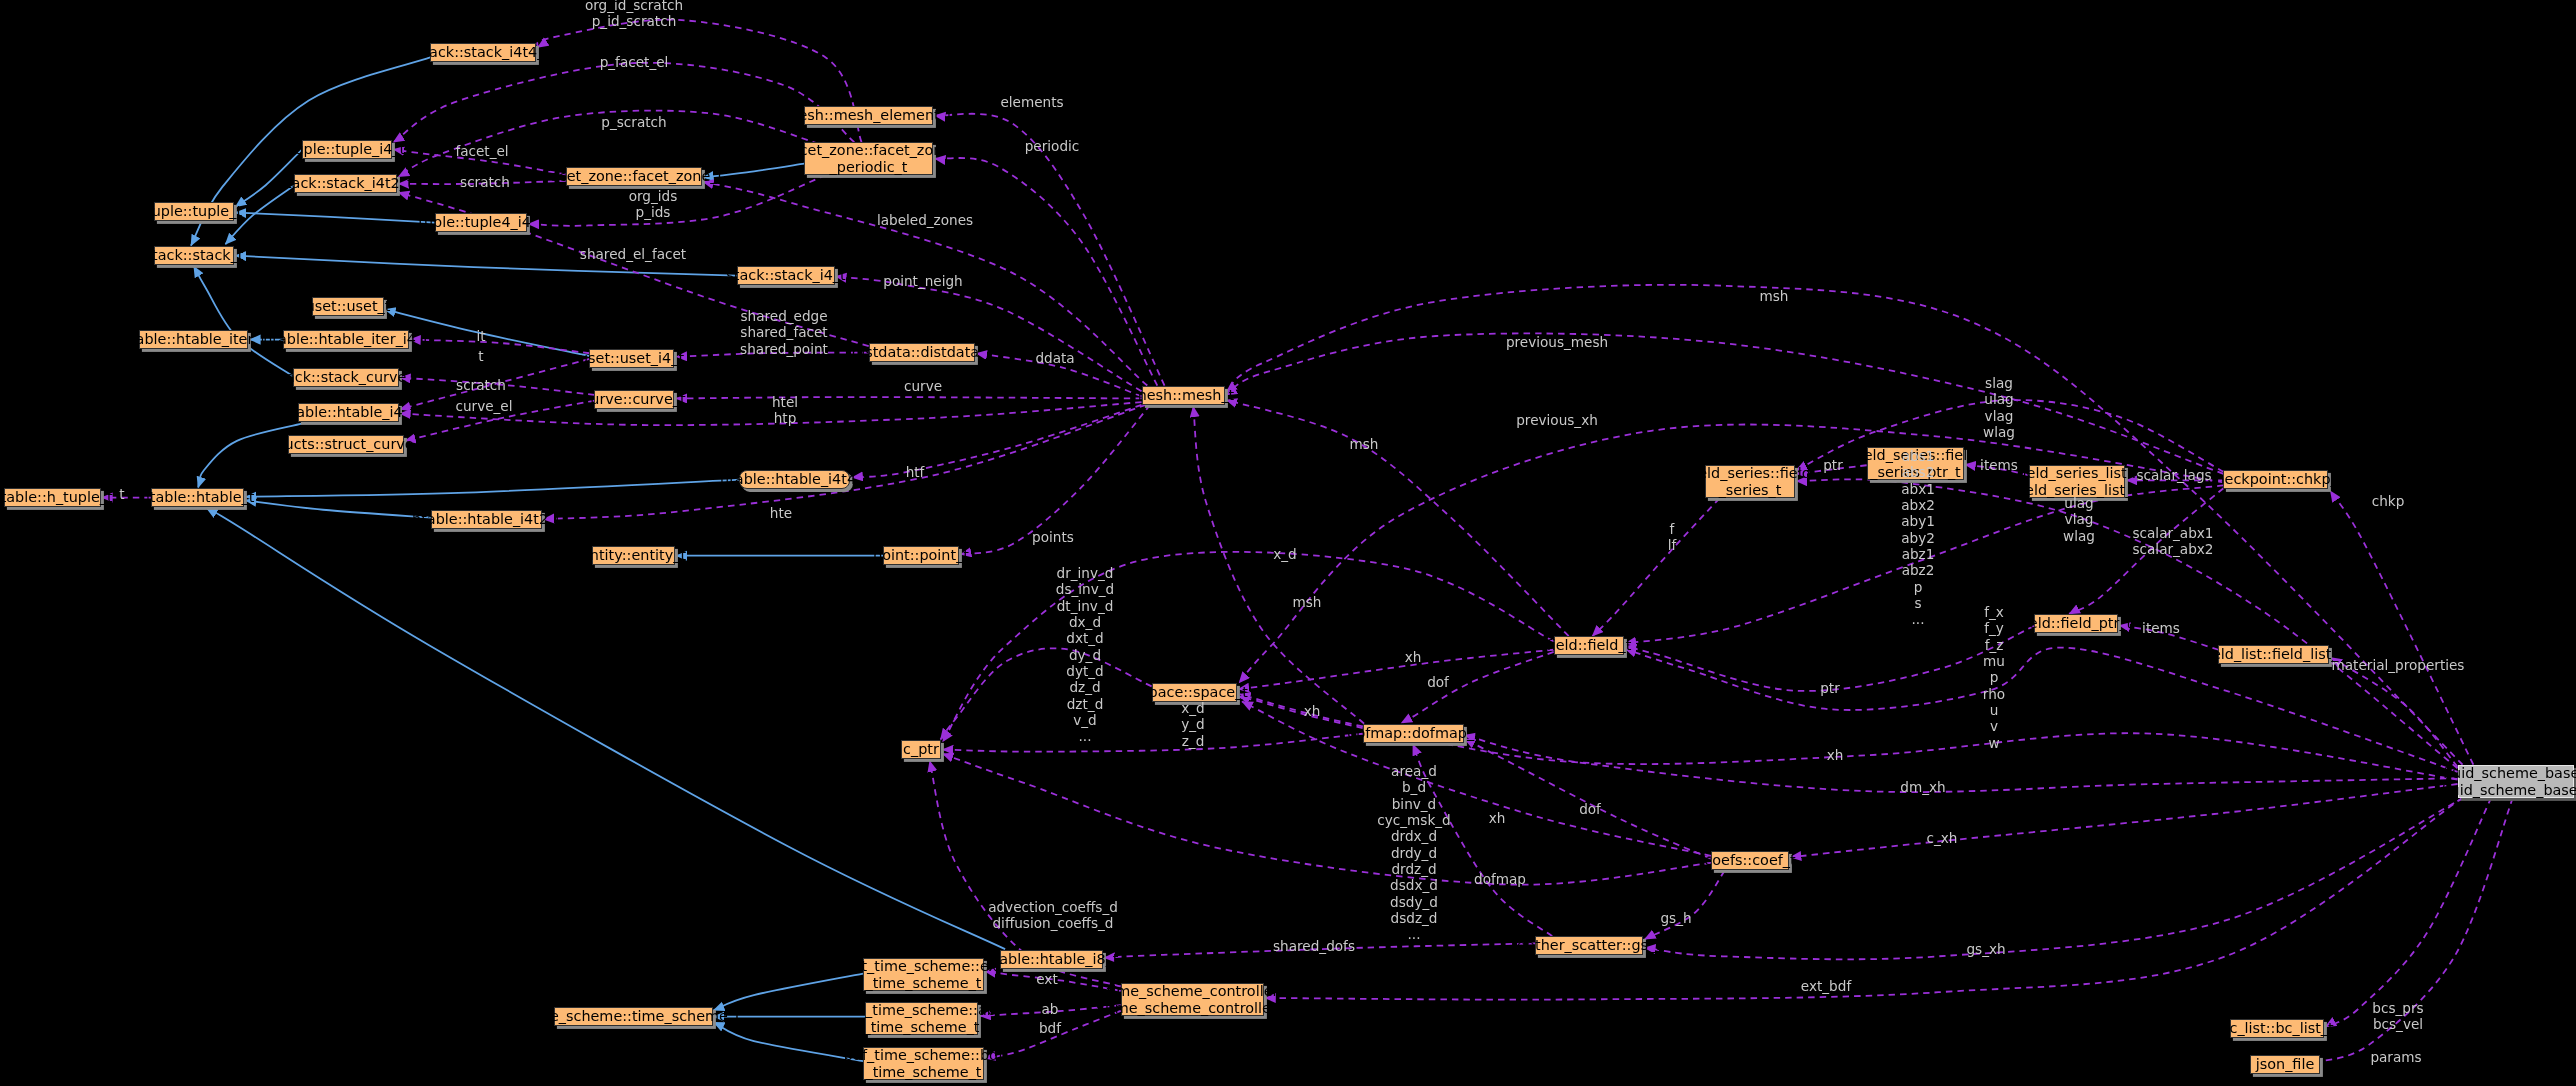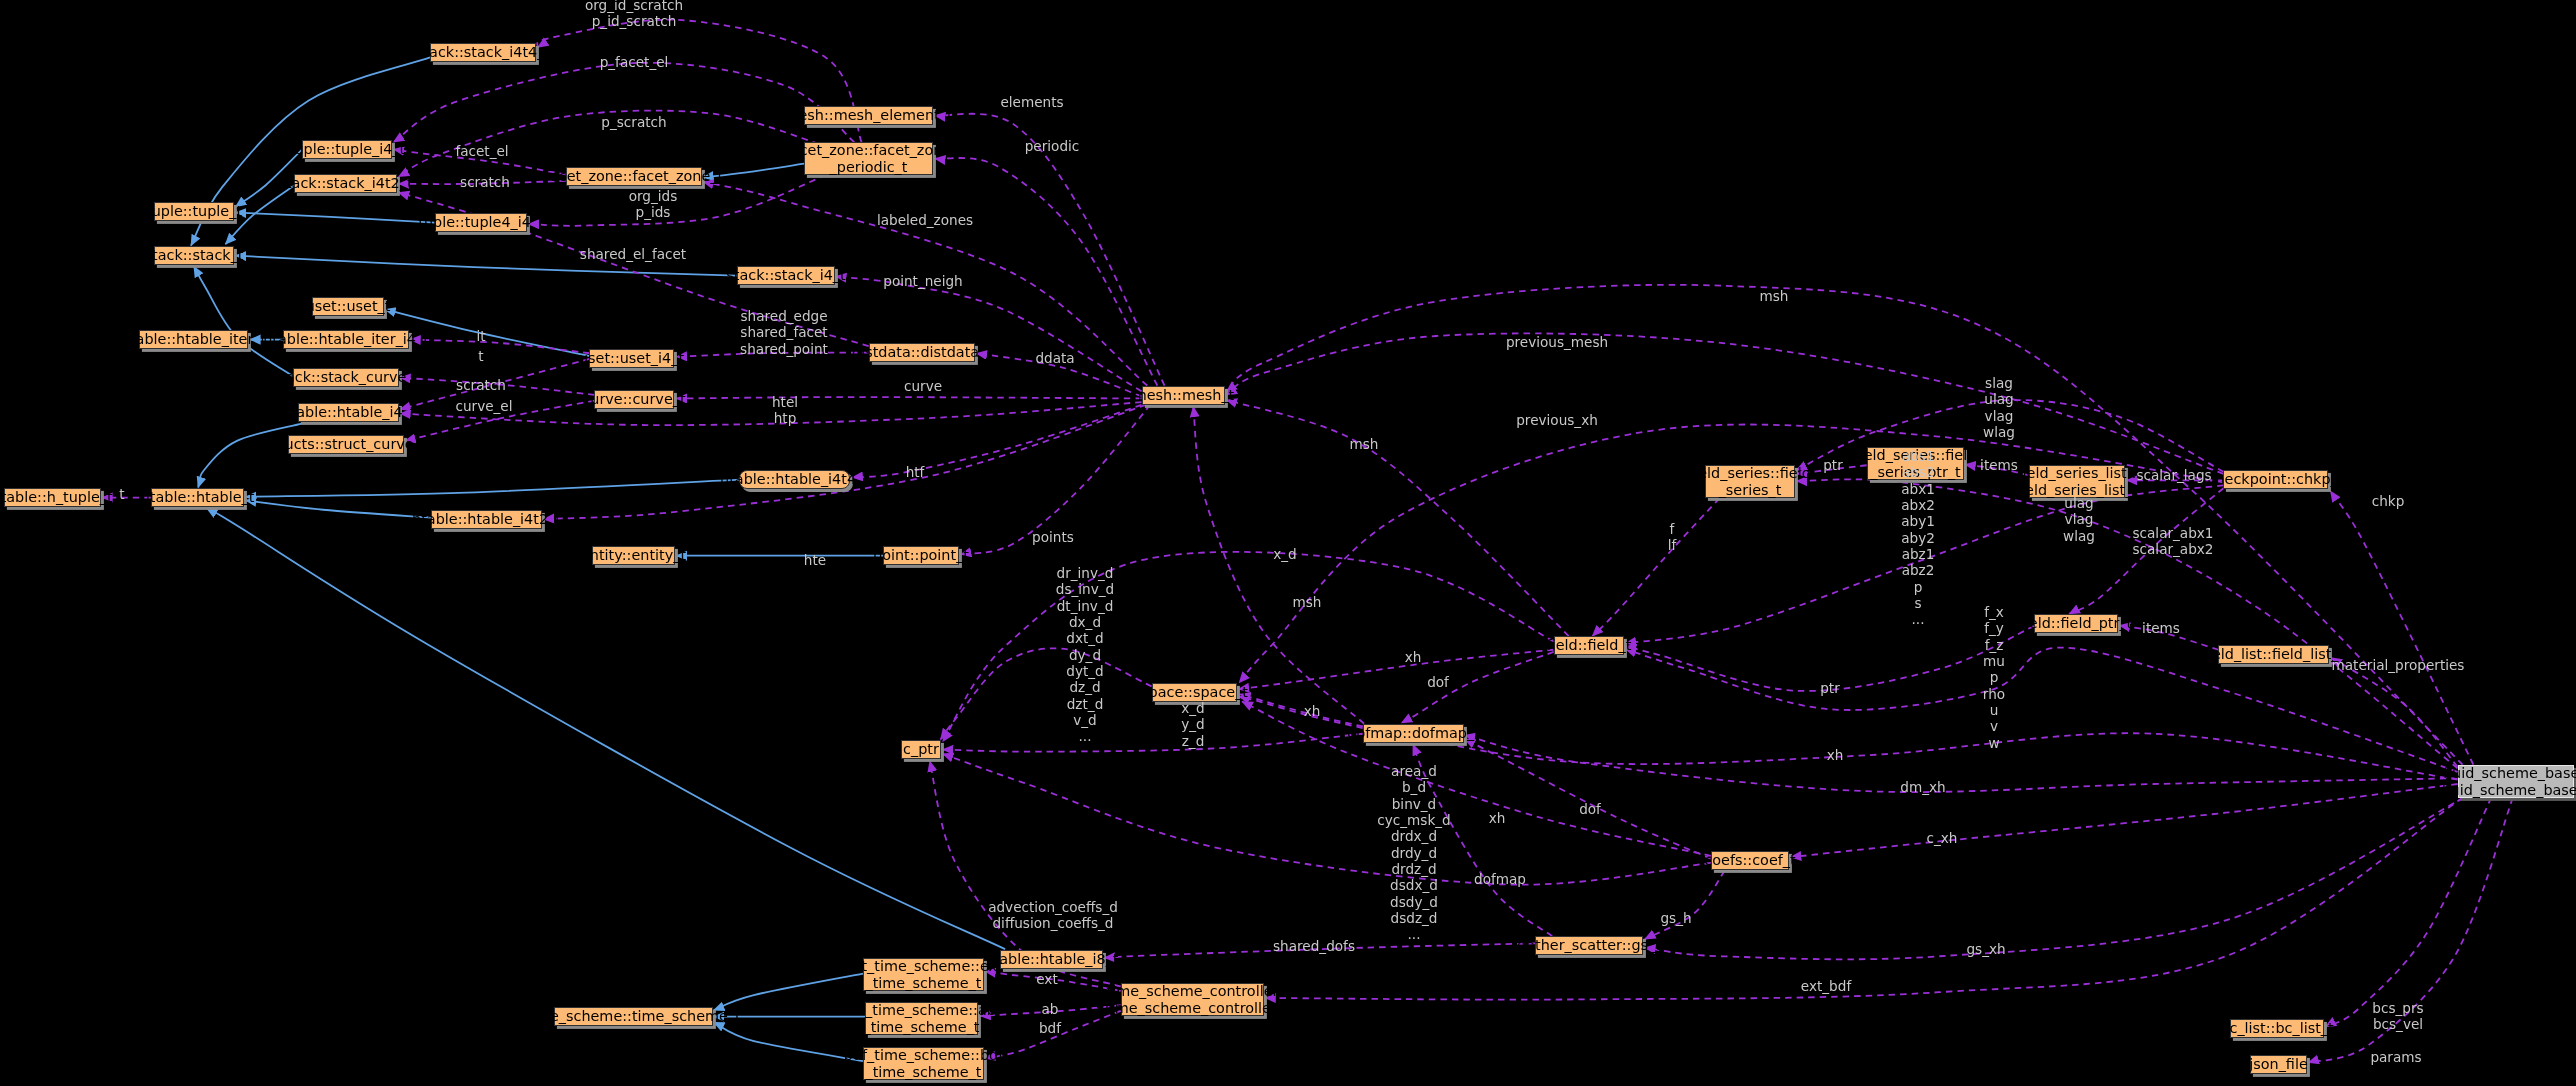--- a/index.html
+++ b/index.html
@@ -158,21 +158,21 @@
       <div class="node" style="left: 1121px; top: 983px; width: 143px; height: 33px;">time_scheme_controller
 ::time_scheme_controller_t</div>
       <div class="node" style="left: 863px; top: 958px; width: 121px; height: 33px;">ext_time_scheme::ext
 _time_scheme_t</div>
       <div class="node" style="left: 865px; top: 1002px; width: 113px; height: 33px;">ab_time_scheme::ab
 _time_scheme_t</div>
       <div class="node" style="left: 863px; top: 1047px; width: 121px; height: 33px;">bdf_time_scheme::bdf
 _time_scheme_t</div>
       <div class="node" style="left: 554px; top: 1007px; width: 159px; height: 19.4px;">time_scheme::time_scheme_t</div>
       <div class="node" style="left: 2230px; top: 1019px; width: 94px; height: 19.4px;">bc_list::bc_list_t</div>
-      <div class="node" style="left: 2250px; top: 1055px; width: 57px; height: 19.4px;">json_file</div>
+      <div class="node" style="left: 2250px; top: 1055px; width: 70px; height: 19.4px;">json_file</div>
     </div>
   <div id="edge-labels">
       <div class="elabel" style="left: 634px; top: 13px;">org_id_scratch
 p_id_scratch</div>
       <div class="elabel" style="left: 634px; top: 62px;">p_facet_el</div>
       <div class="elabel" style="left: 634px; top: 122px;">p_scratch</div>
       <div class="elabel" style="left: 482px; top: 151px;">facet_el</div>
       <div class="elabel" style="left: 485px; top: 182px;">scratch</div>
       <div class="elabel" style="left: 653px; top: 204px;">org_ids
 p_ids</div>
@@ -186,21 +186,21 @@
 shared_point</div>
       <div class="elabel" style="left: 633px; top: 254px;">shared_el_facet</div>
       <div class="elabel" style="left: 923px; top: 386px;">curve</div>
       <div class="elabel" style="left: 481px; top: 385px;">scratch</div>
       <div class="elabel" style="left: 484px; top: 406px;">curve_el</div>
       <div class="elabel" style="left: 481px; top: 336px;">it</div>
       <div class="elabel" style="left: 481px; top: 356px;">t</div>
       <div class="elabel" style="left: 785px; top: 410px;">htel
 htp</div>
       <div class="elabel" style="left: 915px; top: 472px;">htf</div>
-      <div class="elabel" style="left: 815px; top: 513px; margin-top: 47px;">hte</div>
+      <div class="elabel" style="left: 781px; top: 513px;">hte</div>
       <div class="elabel" style="left: 1053px; top: 537px;">points</div>
       <div class="elabel" style="left: 122px; top: 494px;">t</div>
       <div class="elabel" style="left: 1364px; top: 444px;">msh</div>
       <div class="elabel" style="left: 1307px; top: 602px;">msh</div>
       <div class="elabel" style="left: 1774px; top: 296px;">msh</div>
       <div class="elabel" style="left: 1557px; top: 342px;">previous_mesh</div>
       <div class="elabel" style="left: 1557px; top: 420px;">previous_xh</div>
       <div class="elabel" style="left: 1413px; top: 657px;">xh</div>
       <div class="elabel" style="left: 1312px; top: 711px;">xh</div>
       <div class="elabel" style="left: 1497px; top: 818px;">xh</div>

